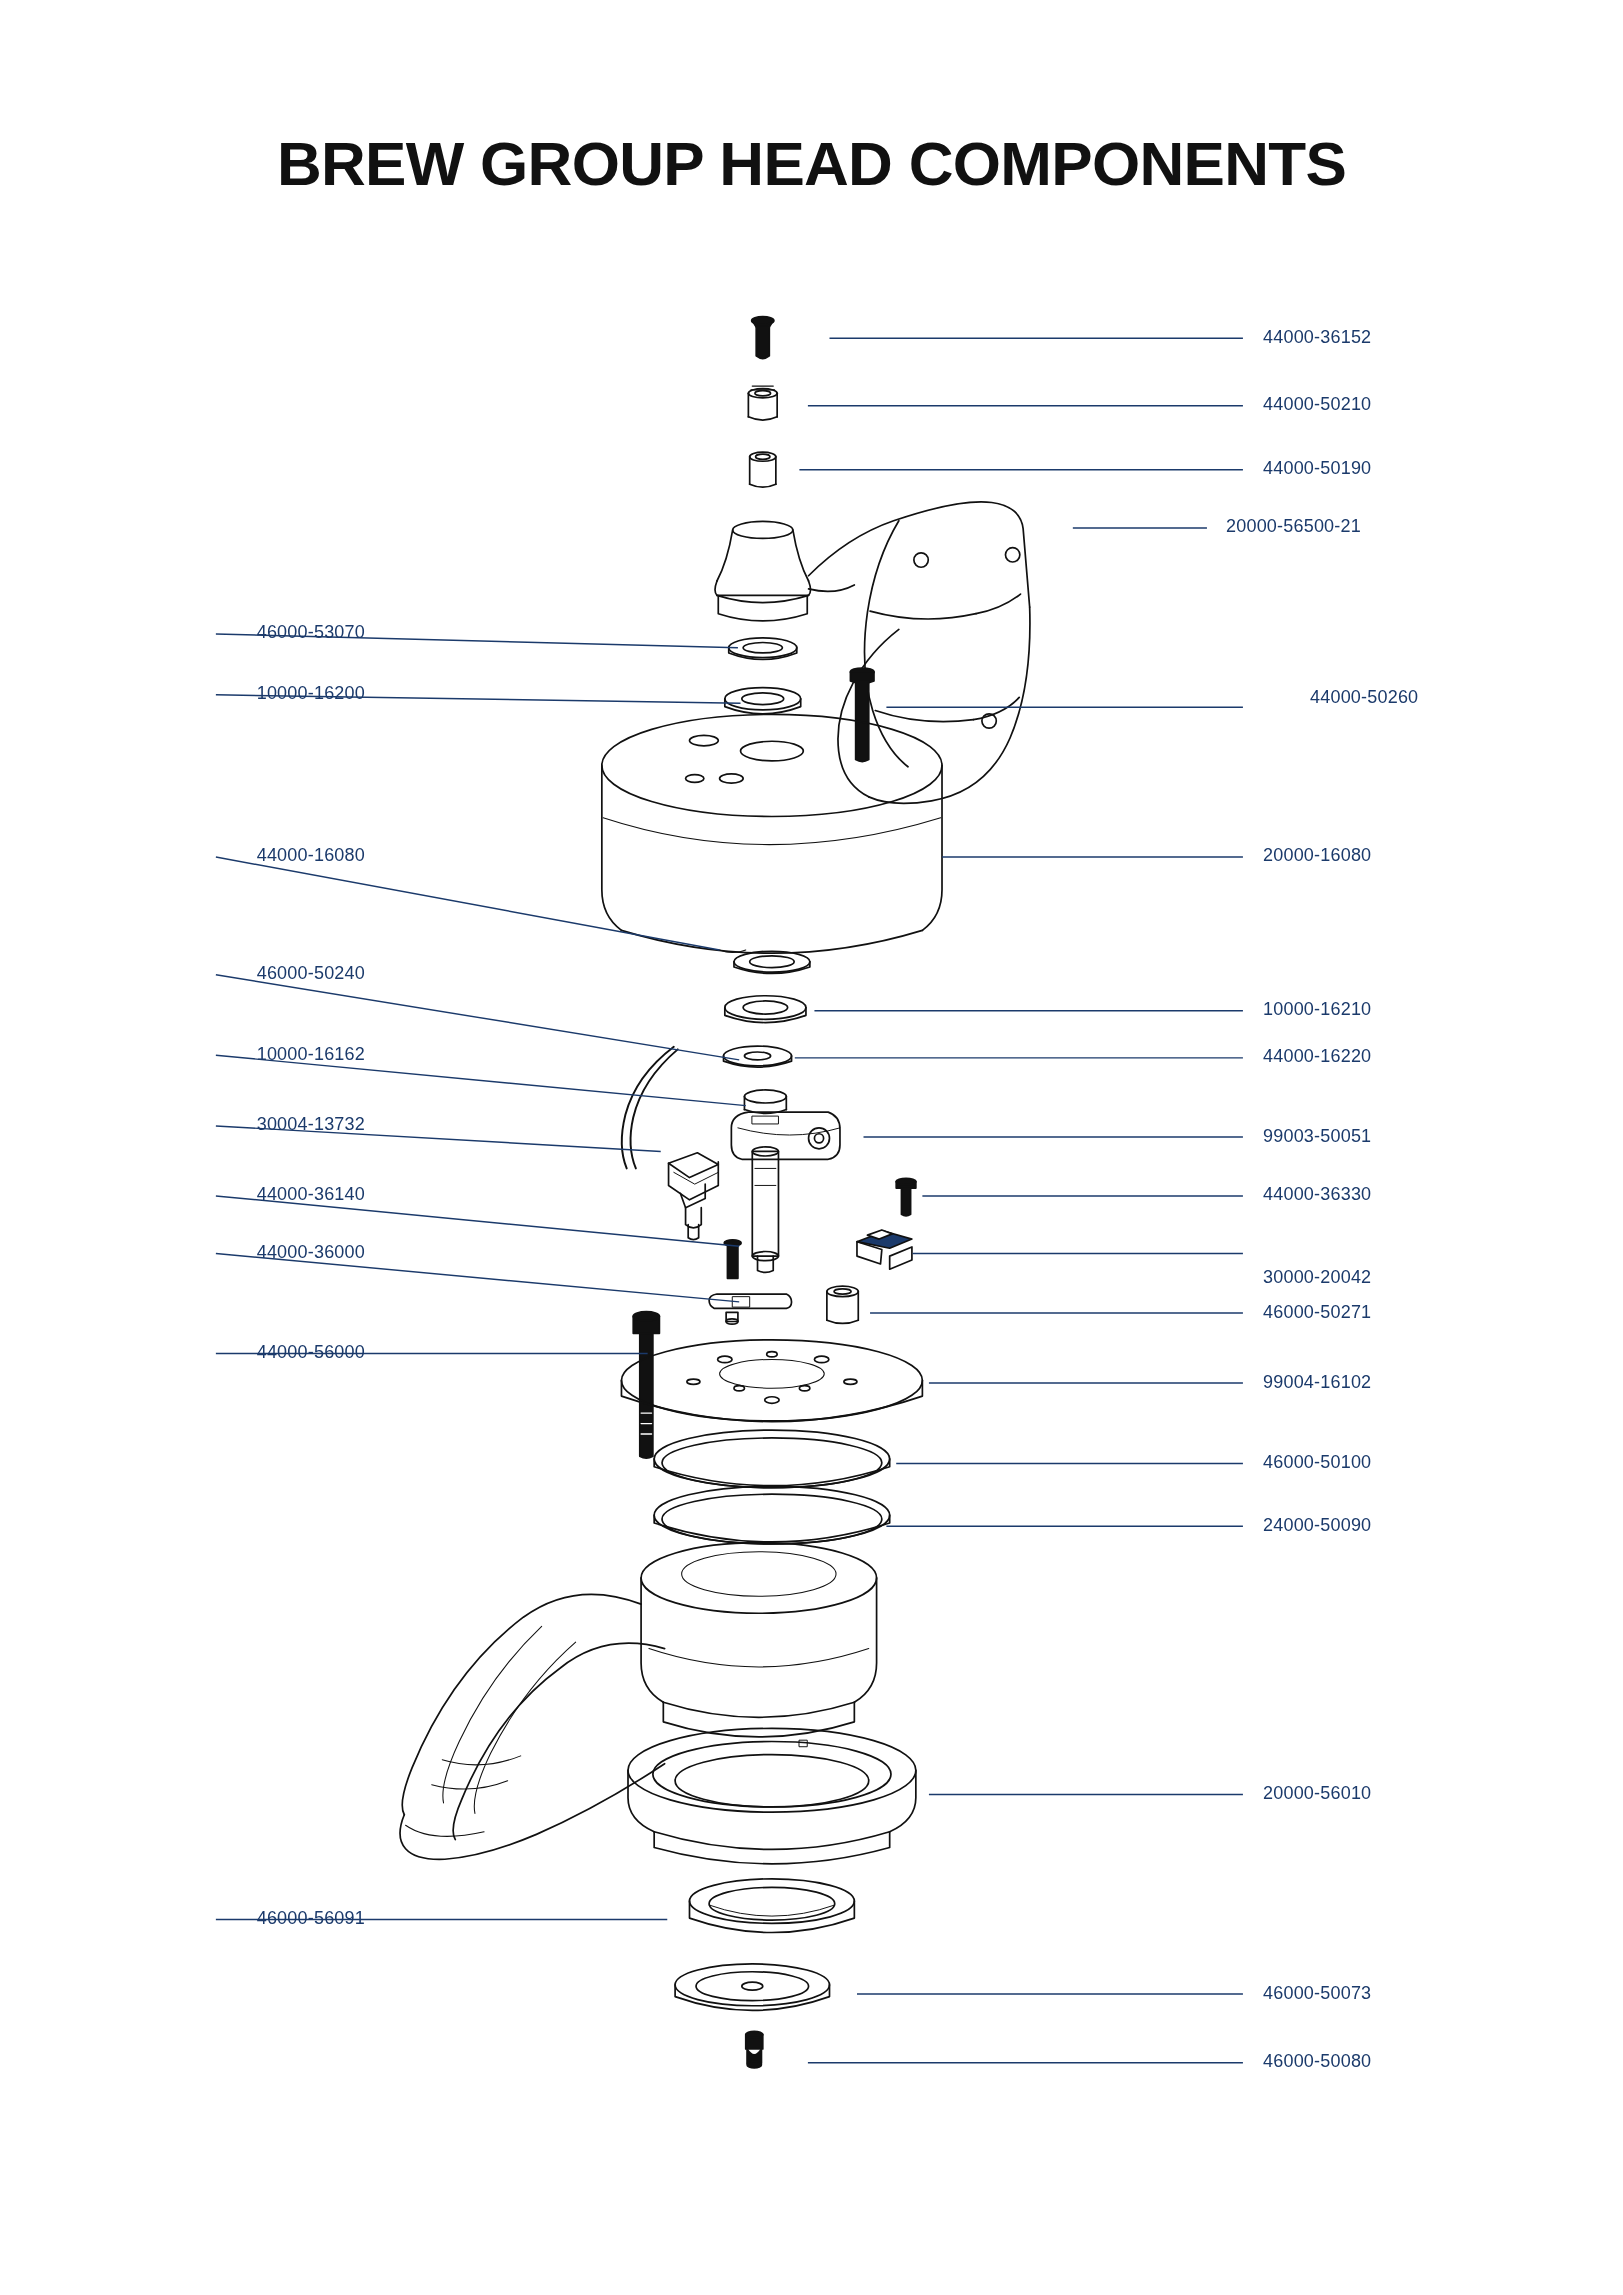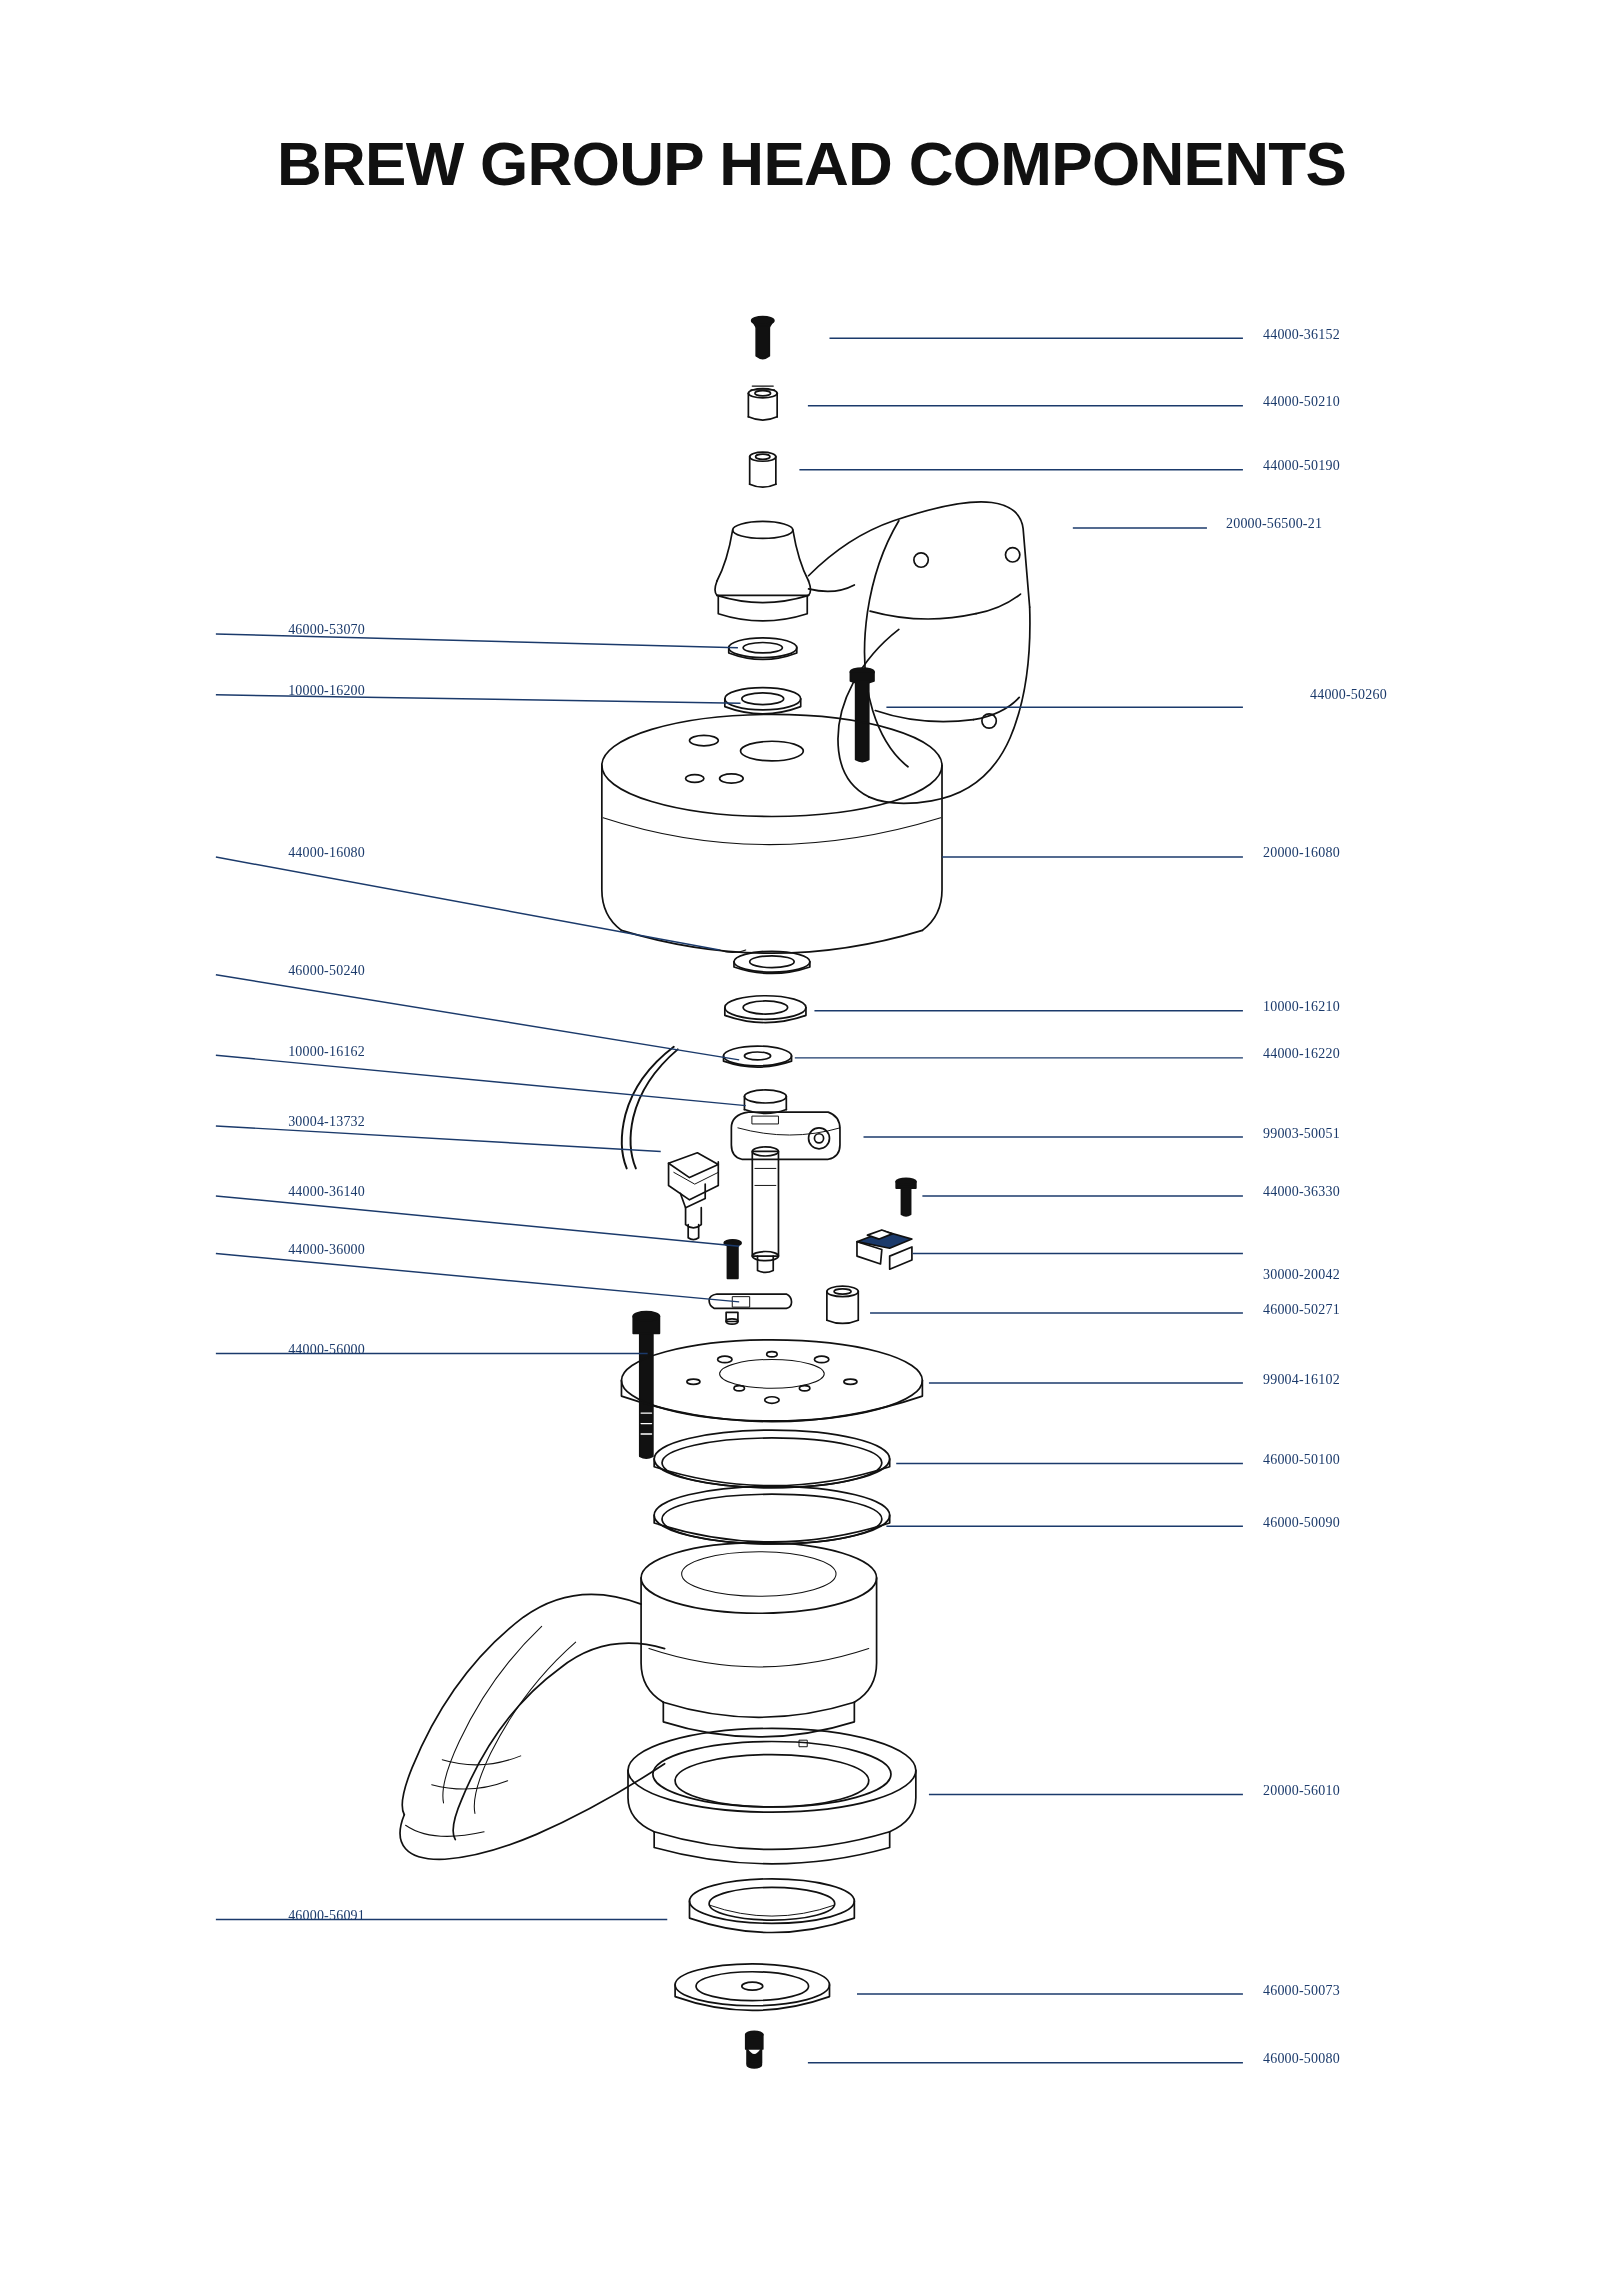--- a/index.html
+++ b/index.html
@@ -24,24 +24,24 @@
     width: 1623px;
     text-align: center;
     font-size: 62px;
     font-weight: bold;
     letter-spacing: -0.7px;
     color: #111111;
     font-family: "Liberation Sans", sans-serif;
   }
   .label {
     position: absolute;
-    font-size: 14px;
+    font-size: 18px;
     color: #1b3a6b;
     white-space: nowrap;
-    font-family: Liberation Serif, serif;
+    font-family: Liberation Sans, sans-serif;
     letter-spacing: 0.2px;
   }
   .label.right { text-align: left; }
   .label.left  { text-align: right; }
   #svg-layer {
     position: absolute;
     top: 0; left: 0;
     width: 1623px;
     height: 2295px;
   }
@@ -357,21 +357,21 @@
       <div class="label right" style="left: 1310px; top: 687px;">44000-50260</div>
       <div class="label right" style="left: 1263px; top: 845px;">20000-16080</div>
       <div class="label right" style="left: 1263px; top: 999px;">10000-16210</div>
       <div class="label right" style="left: 1263px; top: 1046px;">44000-16220</div>
       <div class="label right" style="left: 1263px; top: 1126px;">99003-50051</div>
       <div class="label right" style="left: 1263px; top: 1184px;">44000-36330</div>
       <div class="label right" style="left: 1263px; top: 1267px;">30000-20042</div>
       <div class="label right" style="left: 1263px; top: 1302px;">46000-50271</div>
       <div class="label right" style="left: 1263px; top: 1372px;">99004-16102</div>
       <div class="label right" style="left: 1263px; top: 1452px;">46000-50100</div>
-      <div class="label right" style="left: 1263px; top: 1515px;">46000-50090</div>
+      <div class="label right" style="left: 1263px; top: 1515px;">24000-50090</div>
       <div class="label right" style="left: 1263px; top: 1783px; text-align: center;">20000-56010</div>
       <div class="label right" style="left: 1263px; top: 1983px;">46000-50073</div>
       <div class="label right" style="left: 1263px; top: 2051px;">46000-50080</div>
       <div class="label left" style="right: 1258px; top: 622px;">46000-53070</div>
       <div class="label left" style="right: 1258px; top: 683px;">10000-16200</div>
       <div class="label left" style="right: 1258px; top: 845px;">44000-16080</div>
       <div class="label left" style="right: 1258px; top: 963px;">46000-50240</div>
       <div class="label left" style="right: 1258px; top: 1044px;">10000-16162</div>
       <div class="label left" style="right: 1258px; top: 1114px;">30004-13732</div>
       <div class="label left" style="right: 1258px; top: 1184px;">44000-36140</div>

